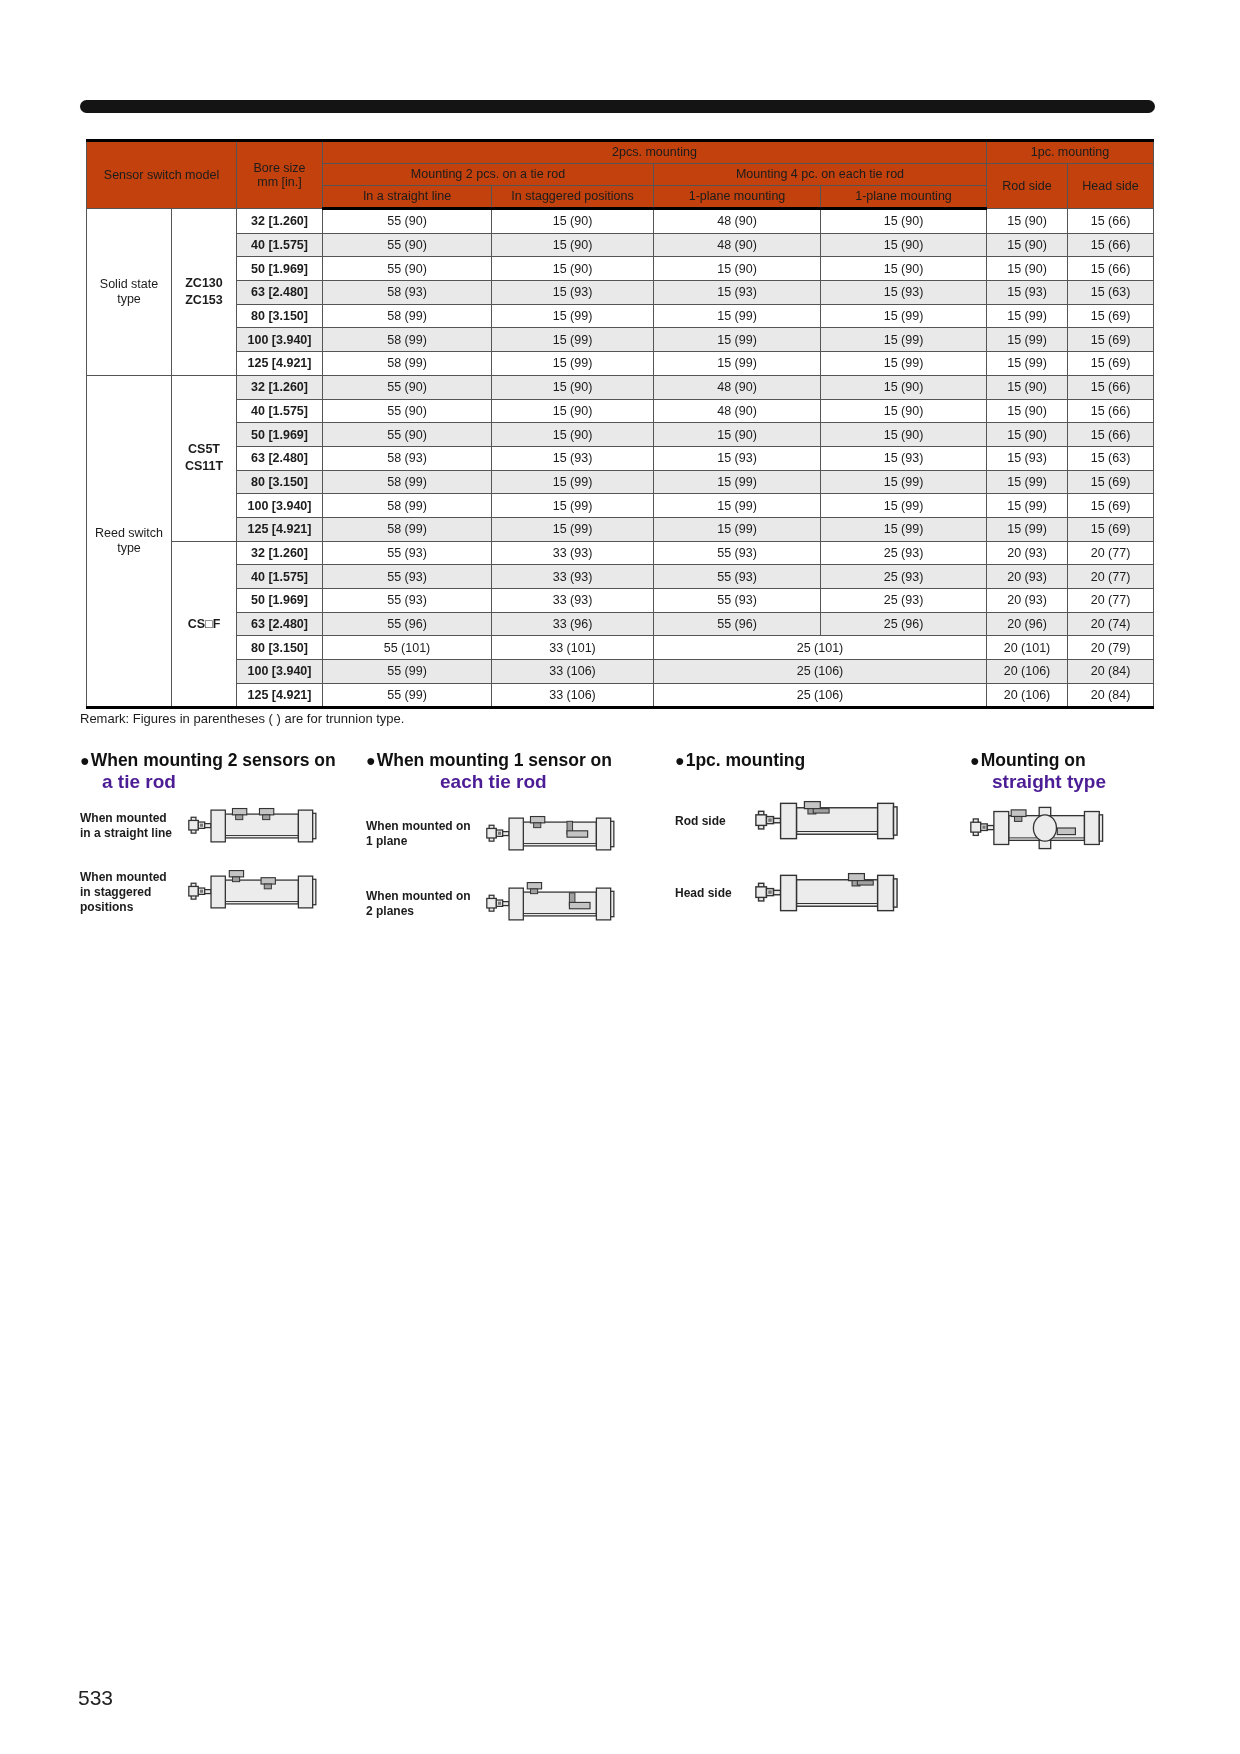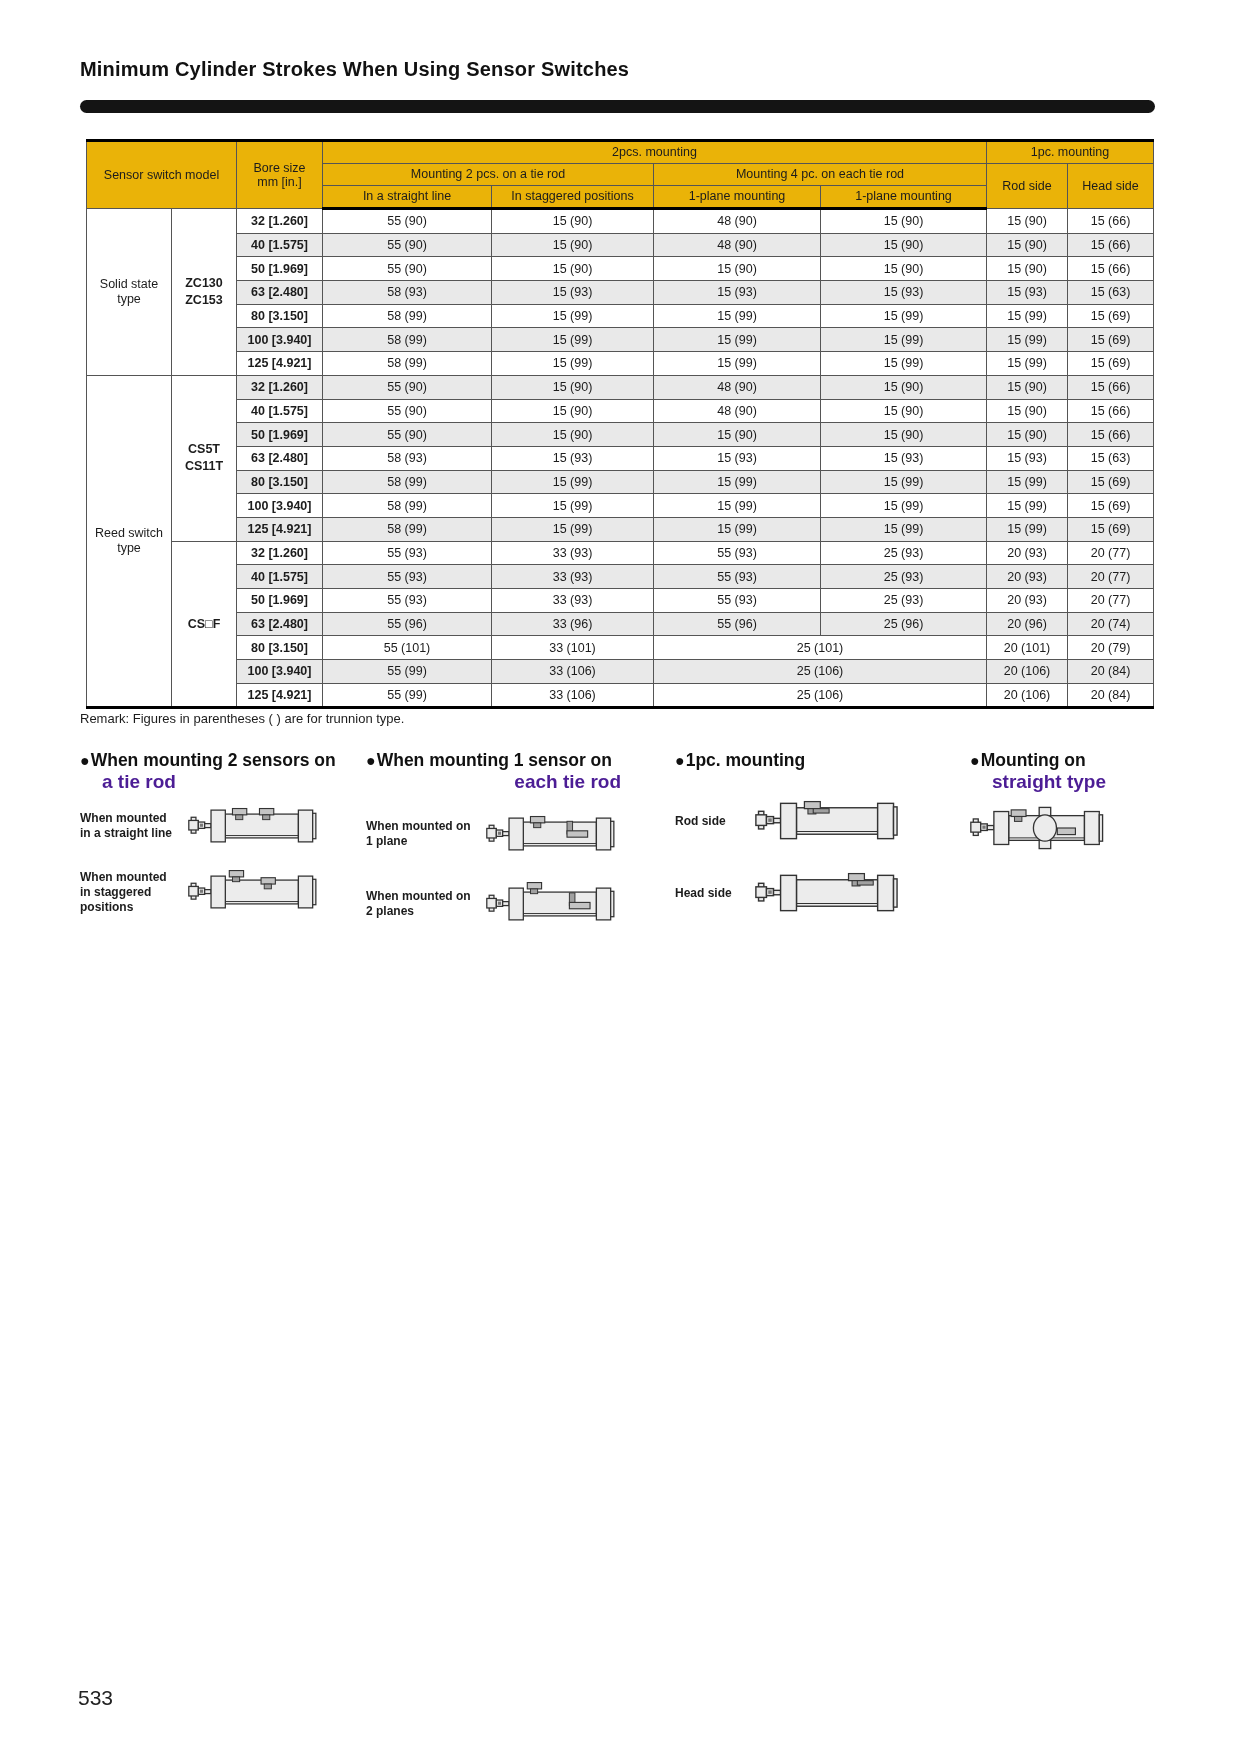--- a/index.html
+++ b/index.html
@@ -8,21 +8,21 @@
   .page-title{position:absolute;left:80px;top:58px;font-size:20px;font-weight:bold;
         letter-spacing:.2px;margin:0;color:#111;}
   .title-bar{position:absolute;left:80px;top:100px;width:1075px;height:13px;
         background:#141414;border-radius:7px;}
   .unit-label{position:absolute;left:86px;top:119px;width:1067px;text-align:right;font-size:12px;}
   .tbl-wrap{position:absolute;left:86px;top:139px;}
   table.strokes{border-collapse:collapse;table-layout:fixed;font-size:12.5px;}
   table.strokes th, table.strokes td{
         border:1px solid #555;padding:0 2px;text-align:center;vertical-align:middle;
         overflow:hidden;white-space:nowrap;}
-  table.strokes thead th{background:#eab308;font-weight:normal;height:21px;line-height:1.15;}
+  table.strokes thead th{background:#c2410c;font-weight:normal;height:21px;line-height:1.15;}
   table.strokes{border-top:3px solid #000;border-bottom:3px solid #000;}
   table.strokes thead tr.last th{border-bottom:3px solid #000;}
   table.strokes tbody td{height:22.7px;}
   table.strokes tbody tr.stripe td{background:#e9e9e9;}
   table.strokes tbody td.span-cell{background:#fff !important;line-height:1.2;}
   table.strokes tbody td.bore{font-weight:bold;}
   table.strokes tbody td.model{font-weight:bold;line-height:1.35;}
   .remark{position:absolute;left:80px;top:711px;font-size:13px;}
   .section{position:absolute;}
   .sec-title{font-size:17.5px;font-weight:bold;line-height:21px;white-space:nowrap;color:#111;}
@@ -33,21 +33,20 @@
   .sec-item svg{flex:none;}
   .cf{fill:#ececec;stroke:#333;stroke-width:1.6;}
   .sf{fill:#c4c4c4;stroke:#333;stroke-width:1.4;}
   .sf2{fill:#a0a0a0;stroke:#333;stroke-width:1.2;}
   .page-number{position:absolute;left:78px;top:1686px;font-size:21px;color:#222;}
 </style>
 </head>
 <body>
 
 <div class="page">
-  <h1 class="page-title">Minimum Cylinder Strokes When Using Sensor Switches</h1>
   <div class="title-bar"></div>
 
   <div class="tbl-wrap">
     <table class="strokes" id="strokes-table">
         <colgroup>
           <col style="width:85px">
           <col style="width:65px">
           <col style="width:86px">
           <col style="width:169px">
           <col style="width:162px">
@@ -313,21 +312,21 @@
             <rect class="sf" x="52" y="1" width="18" height="8"></rect>
             <rect class="sf2" x="56" y="9" width="9" height="6"></rect>
             <line x1="65" y1="15" x2="65" y2="13" stroke="#333"></line>
             <rect class="sf" x="92" y="10" width="18" height="8"></rect>
             <rect class="sf2" x="96" y="18" width="9" height="6"></rect>
           </svg>
         </div>
       </div>
       <div class="section" style="left:366px;top:750px;">
         <div class="sec-title"><span class="bullet">●</span>When mounting 1 sensor on</div>
-        <div class="sec-line2" style="padding-left:74px;text-align:right;">each tie rod</div>
+        <div class="sec-line2" style="padding-left:74px;">each tie rod</div>
         <div class="sec-item" style="margin-top:16px;">
           <div class="lbl" style="width:120px;">When mounted on<br>1 plane</div>
           <svg width="135" height="52" viewBox="0 0 170 56">
             <rect class="cf" x="4" y="17" width="6" height="20"></rect>
             <rect class="cf" x="1" y="21" width="12" height="12"></rect>
             <rect class="cf" x="13" y="23" width="8" height="8"></rect>
             <rect x="15" y="25" width="4" height="4" fill="#777"></rect>
             <rect class="cf" x="21" y="25" width="8" height="5"></rect>
             <rect class="cf" x="47" y="13" width="92" height="30"></rect>
             <rect class="cf" x="29" y="8" width="18" height="40"></rect>

